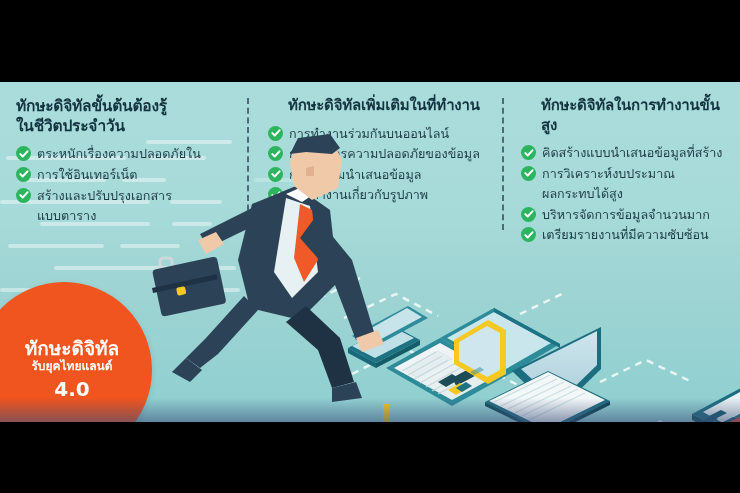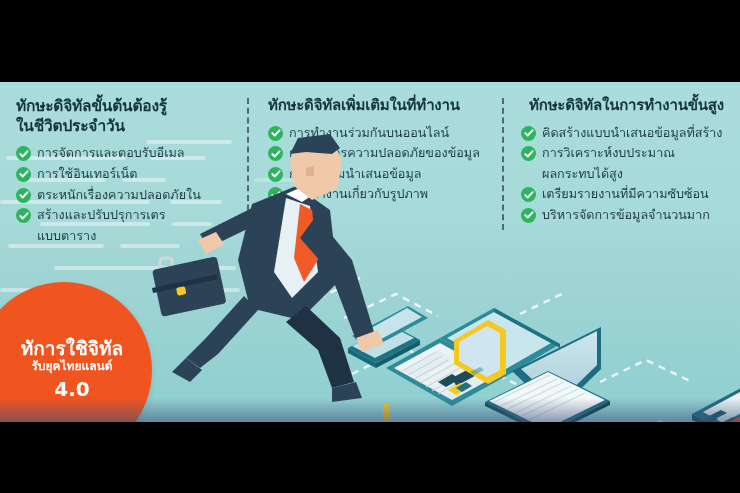--- a/index.html
+++ b/index.html
@@ -46,41 +46,41 @@
   }
 
   
   .columns {
     position:absolute; left:0; top:0; width:740px; height:180px;
     display:flex; z-index:20;
   }
   .col { position:relative; padding-top:14px; }
   .col-1 { width:250px; padding-left:16px; padding-right:14px; }
   .col-2 { width:255px; padding-left:18px; padding-right:12px; }
-  .col-3 { width:235px; padding-left:16px; padding-right:8px;text-align:center; }
+  .col-3 { width:235px; padding-left:16px; padding-right:8px; }
 
   .divider {
     position:absolute; top:16px; height:132px; width:0;
     border-left:2px dashed #3f5566; opacity:.85; z-index:22;
   }
   .divider.d1 { left:247px; }
   .divider.d2 { left:502px; }
 
   .col-title {
     font-weight:700;
     font-size:15.5px;
     line-height:1.30;
     color:#13343f;
     letter-spacing:-.2px;
     margin-bottom:9px;
     white-space:pre-line;
   }
-  .col-2 .col-title, .col-3 .col-title { font-size:15px; }
-
-  ul.bullets { list-style:none;font-family:Liberation Mono, monospace; }
+  .col-2 .col-title, .col-3 .col-title { font-size:15px;margin-left:20px; }
+
+  ul.bullets { list-style:none; }
   ul.bullets li {
     display:flex; align-items:flex-start;
     margin-bottom:3px;
     font-size:12.6px;
     line-height:1.32;
     color:#1d3b46;
   }
   ul.bullets li .txt { padding-top:1px; }
   .check {
     flex:0 0 auto;
@@ -424,45 +424,37 @@
       <div class="col col-1">
         <div class="col-title">ทักษะดิจิทัลขั้นต้นต้องรู้
 ในชีวิตประจำวัน</div>
         <ul class="bullets">
           <li>
             <span class="check">
               <svg viewBox="0 0 12 12">
                   <path d="M1.6 6.2 L4.4 9 L10.2 2.8" stroke="#fff" stroke-width="2.4" fill="none" stroke-linecap="round" stroke-linejoin="round"></path>
                 </svg>
             </span>
-            <span class="txt">การจัดการและตอบรับอีเมล</span>
+            <span class="txt">ตระหนักเรื่องความปลอดภัยใน</span>
           </li>
           <li>
             <span class="check">
               <svg viewBox="0 0 12 12">
                   <path d="M1.6 6.2 L4.4 9 L10.2 2.8" stroke="#fff" stroke-width="2.4" fill="none" stroke-linecap="round" stroke-linejoin="round"></path>
                 </svg>
             </span>
             <span class="txt">การใช้อินเทอร์เน็ต</span>
           </li>
           <li>
             <span class="check">
               <svg viewBox="0 0 12 12">
                   <path d="M1.6 6.2 L4.4 9 L10.2 2.8" stroke="#fff" stroke-width="2.4" fill="none" stroke-linecap="round" stroke-linejoin="round"></path>
                 </svg>
             </span>
-            <span class="txt">ตระหนักเรื่องความปลอดภัยใน</span>
-          </li>
-          <li>
-            <span class="check">
-              <svg viewBox="0 0 12 12">
-                  <path d="M1.6 6.2 L4.4 9 L10.2 2.8" stroke="#fff" stroke-width="2.4" fill="none" stroke-linecap="round" stroke-linejoin="round"></path>
-                </svg>
-            </span>
-            <span class="txt">สร้างและปรับปรุการเตร</span>
+            <span class="txt">สร้างและปรับปรุงเอกสาร</span>
           </li>
           <li class="cont">
             <span class="txt">แบบตาราง</span>
           </li>
         </ul>
       </div>
 
       <div class="col col-2">
         <div class="col-title">ทักษะดิจิทัลเพิ่มเติมในที่ทำงาน</div>
         <ul class="bullets">
@@ -522,36 +514,36 @@
           </li>
           <li class="cont">
             <span class="txt">ผลกระทบได้สูง</span>
           </li>
           <li>
             <span class="check">
               <svg viewBox="0 0 12 12">
                   <path d="M1.6 6.2 L4.4 9 L10.2 2.8" stroke="#fff" stroke-width="2.4" fill="none" stroke-linecap="round" stroke-linejoin="round"></path>
                 </svg>
             </span>
+            <span class="txt">บริหารจัดการข้อมูลจำนวนมาก</span>
+          </li>
+          <li>
+            <span class="check">
+              <svg viewBox="0 0 12 12">
+                  <path d="M1.6 6.2 L4.4 9 L10.2 2.8" stroke="#fff" stroke-width="2.4" fill="none" stroke-linecap="round" stroke-linejoin="round"></path>
+                </svg>
+            </span>
             <span class="txt">เตรียมรายงานที่มีความซับซ้อน</span>
-          </li>
-          <li>
-            <span class="check">
-              <svg viewBox="0 0 12 12">
-                  <path d="M1.6 6.2 L4.4 9 L10.2 2.8" stroke="#fff" stroke-width="2.4" fill="none" stroke-linecap="round" stroke-linejoin="round"></path>
-                </svg>
-            </span>
-            <span class="txt">บริหารจัดการข้อมูลจำนวนมาก</span>
           </li>
         </ul>
       </div>
     </div>
 
     <div class="badge">
-      <div class="l1">ทัการใชิจิทัล</div>
+      <div class="l1">ทักษะดิจิทัล</div>
       <div class="l2">รับยุคไทยแลนด์</div>
       <div class="l3">4.0</div>
     </div>
 
   </div>
 
   <div class="letterbox top"></div>
   <div class="letterbox bottom"></div>
 
 </div>

